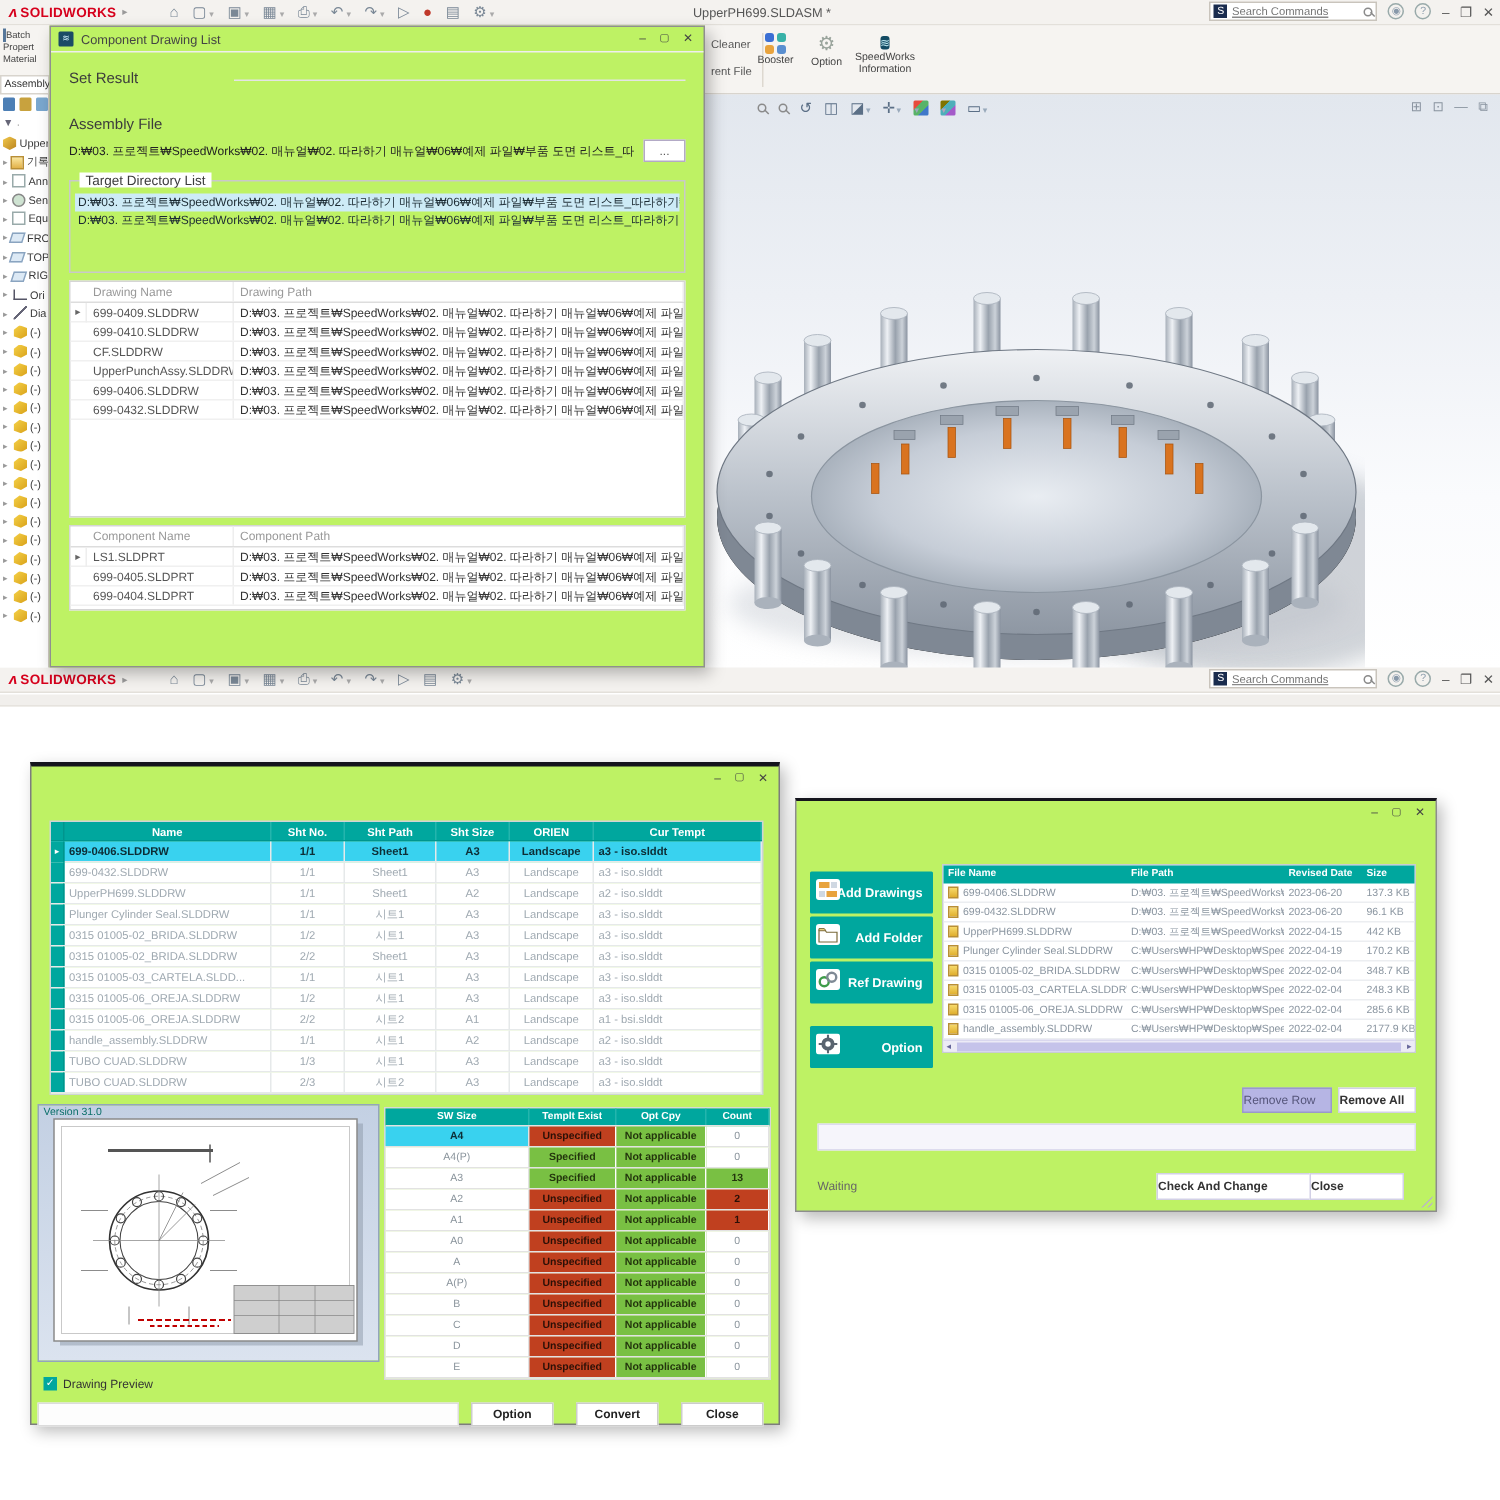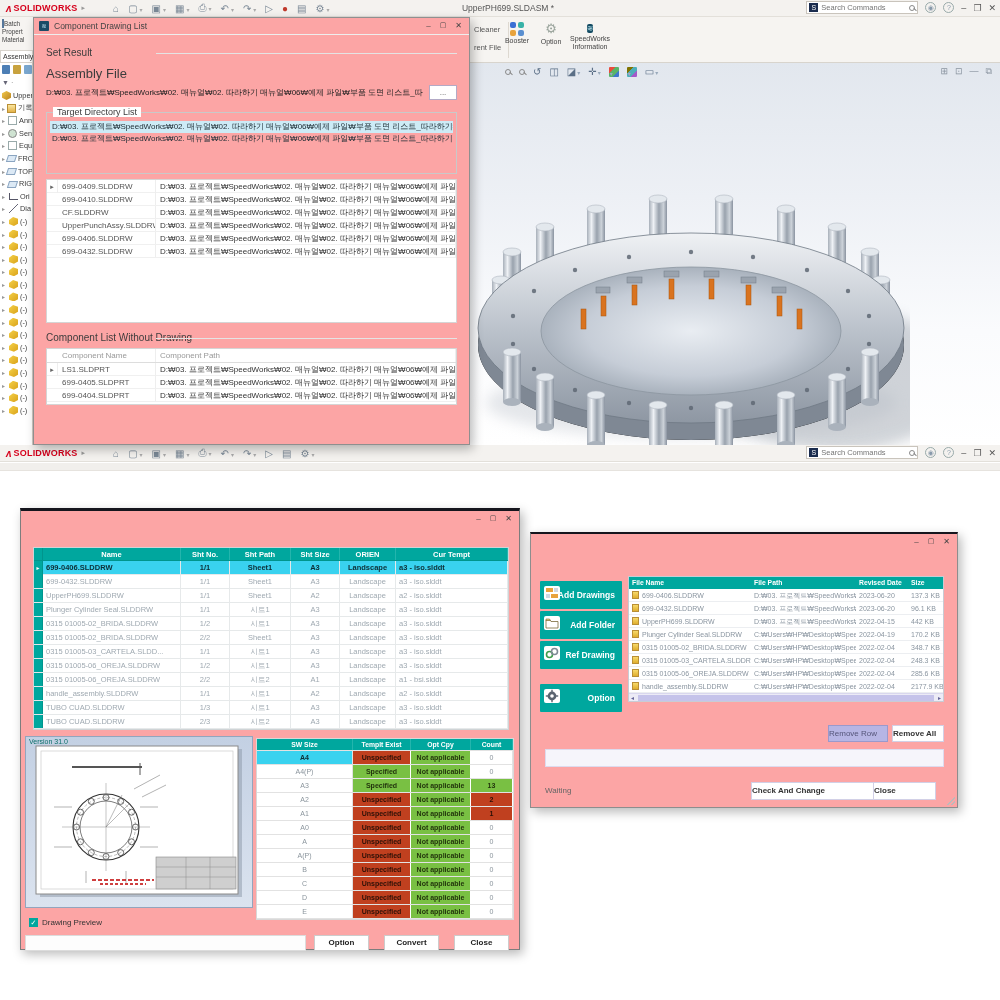--- a/index.html
+++ b/index.html
@@ -15,21 +15,21 @@
   .sw-logo .word { color:#d6001c; font-size:9px; font-weight:bold; letter-spacing:.2px; }
   .sw-logo .caret { color:#999; font-size:7px; margin-left:4px; }
   .tools { display:flex; align-items:center; gap:9px; margin-left:28px; color:#7a8896; font-size:10px; }
   .tools span { cursor:default; }
   .tools .dd::after { content:"▾"; font-size:6px; color:#aaa; margin-left:2px; }
   .tools .grn { color:#c0392b; }
   .doc-title { position:absolute; left:16px; right:0; text-align:center; font-size:8.5px; color:#555; pointer-events:none; }
   .tb-right { position:absolute; right:4px; top:1px; display:flex; align-items:center; gap:7px; }
   .searchbox { display:flex; align-items:center; width:112px; height:13px; background:#fff; border:1px solid #c9c4bc; padding:0 2px; }
   .searchbox .sq { width:9px; height:9px; background:#1a2c4e; color:#fff; font-size:7px; line-height:9px; text-align:center; margin-right:3px; }
-  .searchbox input { border:none; outline:none; flex:1; font-size:7.5px; color:#888; width:60px; font-family:"Liberation Sans",sans-serif; background:transparent; }
+  .searchbox input { border:none; outline:none; flex:1; font-size:7.5px; color:#888; width:60px; font-family:"Liberation Sans",sans-serif; background:transparent;text-decoration:underline; }
   .mag { display:inline-block; width:6px; height:6px; border:1.2px solid #8a8a8a; border-radius:50%; position:relative; }
   .mag::after { content:""; position:absolute; width:4px; height:1.2px; background:#8a8a8a; transform:rotate(45deg); right:-3px; bottom:-1px; }
   .winbtn { color:#555; font-size:9px; }
   .circ-ic { width:11px; height:11px; border:1px solid #9aa; border-radius:50%; color:#89a; font-size:7px; line-height:10px; text-align:center; }
 
   
   .ribbon { position:absolute; left:0; top:17px; width:1000px; height:46px; background:#f6f4f1; border-bottom:1px solid #d8d4cd; }
   .rib-frag { position:absolute; font-size:7.5px; color:#555; }
   .rib-sep { position:absolute; width:1px; background:#ddd8d0; top:5px; height:36px; }
   .rib-btn { position:absolute; width:38px; text-align:center; font-size:7px; color:#444; line-height:1.15; }
@@ -61,32 +61,32 @@
 
   
   .viewport { position:absolute; left:33px; top:63px; width:967px; height:382px; background:linear-gradient(180deg,#e2e7ee 0%,#edf0f5 35%,#fafbfd 70%,#ffffff 100%); }
   .headsup { position:absolute; left:472px; top:3px; display:flex; align-items:center; gap:8px; color:#5b6f86; font-size:10px; }
   .headsup .dd::after { content:"▾"; font-size:6px; color:#9ab; margin-left:1px; }
   .vo-cube { width:10px; height:10px; background:linear-gradient(135deg,#e74c3c 33%,#58b368 33% 66%,#3f78c9 66%); border-radius:1px; display:inline-block; }
   .vp-right { position:absolute; right:8px; top:3px; display:flex; gap:7px; color:#8a94a0; font-size:9px; }
   .model-svg { position:absolute; left:0px; top:122px; width:480px; height:270px; left:397px; }
 
   
-  .dlg { position:absolute; background:#fca5a5; border:1px solid #9a9a9a; box-shadow:3px 4px 10px rgba(0,0,0,.28); }
+  .dlg { position:absolute; background:#bef264; border:1px solid #9a9a9a; box-shadow:3px 4px 10px rgba(0,0,0,.28); }
   .dlg-controls { position:absolute; top:3px; right:7px; display:flex; gap:9px; font-size:8px; color:#444; }
 
   
   .cdl { left:33px; top:17px; width:437px; height:428px; z-index:5; border:1px solid #8f8f8f; font-size:9px; color:#333; }
   .cdl-title { height:17px; display:flex; align-items:center; border-bottom:1px solid #eee; }
   .cdl-title .dicon { width:10px; height:10px; background:#1b4b66; border-radius:1px; margin:0 5px 0 5px; color:#cfeefc; font-size:6px; line-height:10px; text-align:center; }
   .cdl-title .dtext { font-size:8.5px; color:#444; }
   .cdl-body { position:relative; padding:0 12px; }
   .sec-head { position:relative; font-size:10px; color:#3c3c3c; margin-top:9px; }
   .sec-head::after { content:""; position:absolute; right:0; top:55%; height:1px; background:#e4e4e4; left:110px; }
-  .lbl { font-size:13px; color:#3c3c3c; margin-top:8px; }
+  .lbl { font-size:10px; color:#3c3c3c; margin-top:20px; }
   .pathrow { display:flex; align-items:center; margin-top:4px; }
   .pathrow .ptext { flex:1; font-size:8px; color:#222; white-space:nowrap; overflow:hidden; }
   .browse-btn { width:28px; height:15px; border:1px solid #b3aac6; background:#fff; font-size:8px; color:#555; text-align:center; line-height:13px; margin-left:6px; }
   .groupbox { position:relative; border:1px solid #c9c9c9; margin-top:12px; height:62px; }
   .groupbox .legend { position:absolute; top:-6px; left:6px; background:#fff; padding:0 4px; font-size:9px; color:#3c3c3c; }
   .tdl-list { margin:8px 3px 0 3px; }
   .tdl-item { font-size:8px; color:#1c2b33; white-space:nowrap; overflow:hidden; height:12px; line-height:12px; padding-left:2px; }
   .tdl-item.st-sel { background:#cdebf6; }
   .btnrow { display:flex; justify-content:space-between; margin-top:10px; }
   .cdl-btn { height:17px; display:flex; align-items:center; justify-content:center; gap:5px; border:1px solid #b3aac6; background:#fff; font-size:8.5px; color:#333; padding:0 10px; }
@@ -534,20 +534,25 @@
         <div class="groupbox">
           <span class="legend">Target Directory List</span>
           <div class="tdl-list">
 
               <div class="tdl-item st-sel">D:₩03. 프로젝트₩SpeedWorks₩02. 매뉴얼₩02. 따라하기 매뉴얼₩06₩예제 파일₩부품 도면 리스트_따라하기₩</div>
 
               <div class="tdl-item">D:₩03. 프로젝트₩SpeedWorks₩02. 매뉴얼₩02. 따라하기 매뉴얼₩06₩예제 파일₩부품 도면 리스트_따라하기</div>
             </div>
         </div>
         <div class="dtable">
+          <div class="drow hd grid2">
+            <div class="m"></div>
+            <div class="c">Drawing Name</div>
+            <div class="c">Drawing Path</div>
+          </div>
           <div>
 
               <div class="drow grid2">
                 <div class="m">▸</div>
                 <div class="c" style="color:#555">699-0409.SLDDRW</div>
                 <div class="c" style="color:#333">D:₩03. 프로젝트₩SpeedWorks₩02. 매뉴얼₩02. 따라하기 매뉴얼₩06₩예제 파일₩부품 도면 리스트_...</div>
               </div>
 
               <div class="drow grid2">
                 <div class="m"></div>
@@ -574,21 +579,20 @@
               </div>
 
               <div class="drow grid2">
                 <div class="m"></div>
                 <div class="c" style="color:#555">699-0432.SLDDRW</div>
                 <div class="c" style="color:#333">D:₩03. 프로젝트₩SpeedWorks₩02. 매뉴얼₩02. 따라하기 매뉴얼₩06₩예제 파일₩부품 도면 리스트_...</div>
               </div>
             </div>
           <div class="fill-space"></div>
         </div>
-        <div class="sec-head">Component List Without Drawing</div>
         <div class="dtable">
           <div class="drow hd grid2">
             <div class="m"></div>
             <div class="c">Component Name</div>
             <div class="c">Component Path</div>
           </div>
           <div>
 
               <div class="drow grid2">
                 <div class="m">▸</div>
@@ -1085,18 +1089,18 @@
         <span class="ar" style="left:2px">◂</span>
         <span class="ar" style="right:2px">▸</span>
         <div class="thumb"></div>
       </div>
     </div>
 
     <div class="bd-btn hl" style="left:297px;top:191px;width:60px">Remove Row</div>
     <div class="bd-btn" style="left:361px;top:191px;width:52px">Remove All</div>
     <div class="bd-progress"></div>
     <div class="bd-status">Waiting</div>
-    <div class="bd-btn" style="left:220px;top:248px;width:131px;height:18px;line-height:16px">Check And Change</div>
+    <div class="bd-btn" style="left:240px;top:248px;width:131px;height:18px;line-height:16px">Check And Change</div>
     <div class="bd-btn" style="left:342px;top:248px;width:63px;height:18px;line-height:16px">Close</div>
     <div class="grip"></div>
   </div>
 
 </div>
 
 </body></html>

